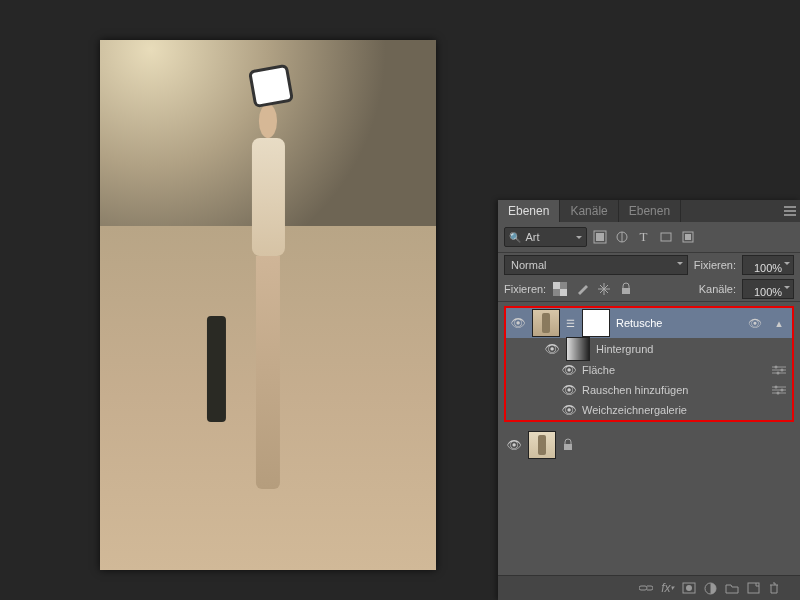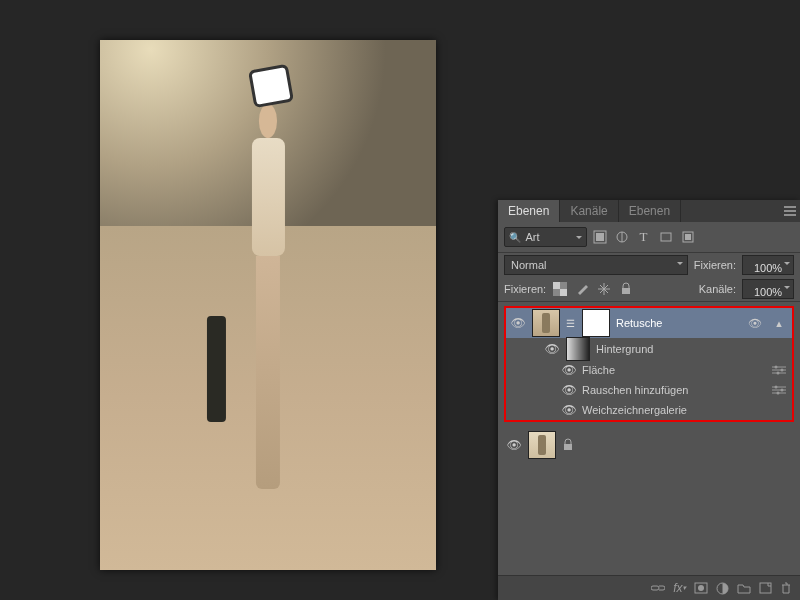--- a/index.html
+++ b/index.html
@@ -45,21 +45,21 @@
  .sub{padding-left:38px;}
  .sub .item{display:flex;align-items:center;height:22px;gap:6px;color:#ccc;}
  .sub .thumb{background:linear-gradient(90deg,#ddd 0%,#222 100%);}
  .filteritem{display:flex;align-items:center;height:20px;gap:6px;padding-left:56px;color:#ccc;}
  .filteritem .eye{width:14px;}
  .sliders{margin-left:auto;width:20px;color:#aaa;text-align:center;}
  .bglayer{display:flex;align-items:center;height:30px;padding:0 4px;gap:6px;margin-top:8px;}
  .bglayer .thumb{background:linear-gradient(#e5d9bf,#cfbfa0);}
  .bglayer .name{flex:1;font-style:italic;}
  .lock{width:16px;color:#aaa;}
- .bottombar{position:absolute;bottom:0;left:0;right:0;height:24px;background:#454545;display:flex;align-items:center;justify-content:flex-end;gap:8px;padding:0 8px;border-top:1px solid #333;color:#999;}
+ .bottombar{position:absolute;bottom:0;left:0;right:0;height:24px;background:#454545;display:flex;align-items:center;justify-content:flex-end;gap:8px;padding:0 20px;border-top:1px solid #333;color:#999;}
  .bottombar span{font-size:12px;display:flex;align-items:center;}
  svg{display:block;}
 </style>
 </head>
 <body>
 
 <div class="canvas">
   <div class="sky"></div>
   <div class="beach"></div>
   <div class="figure">

